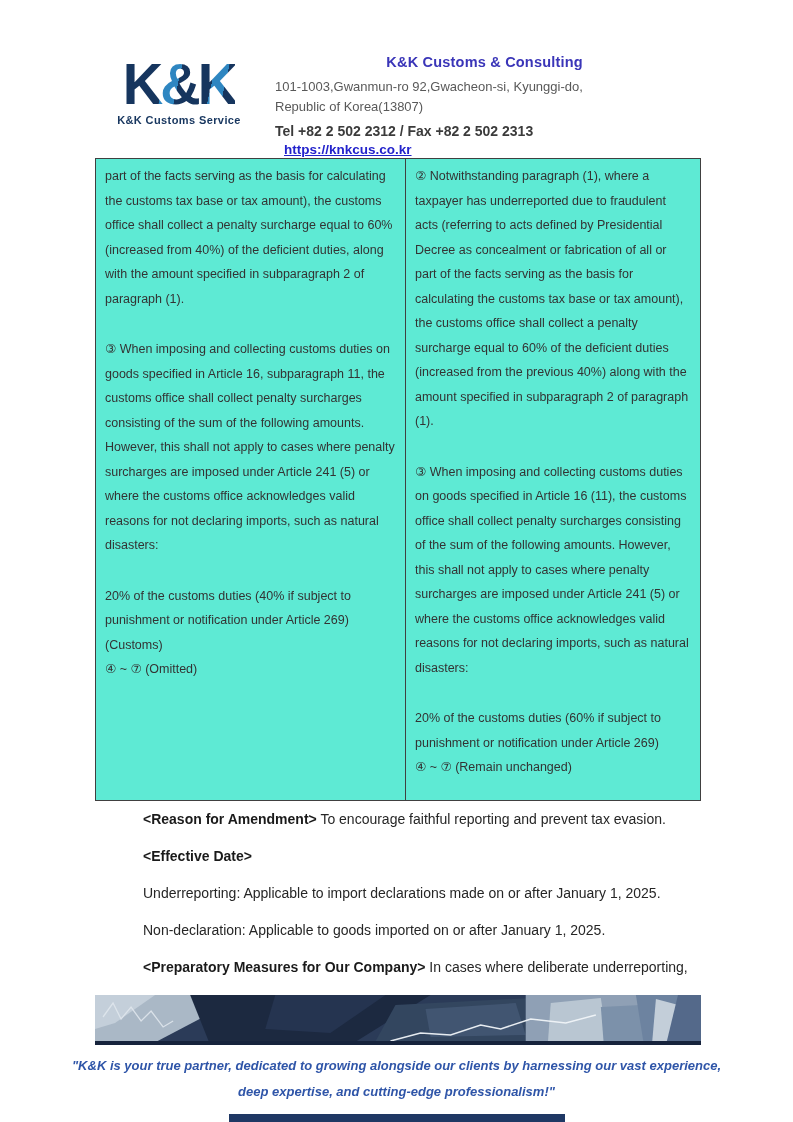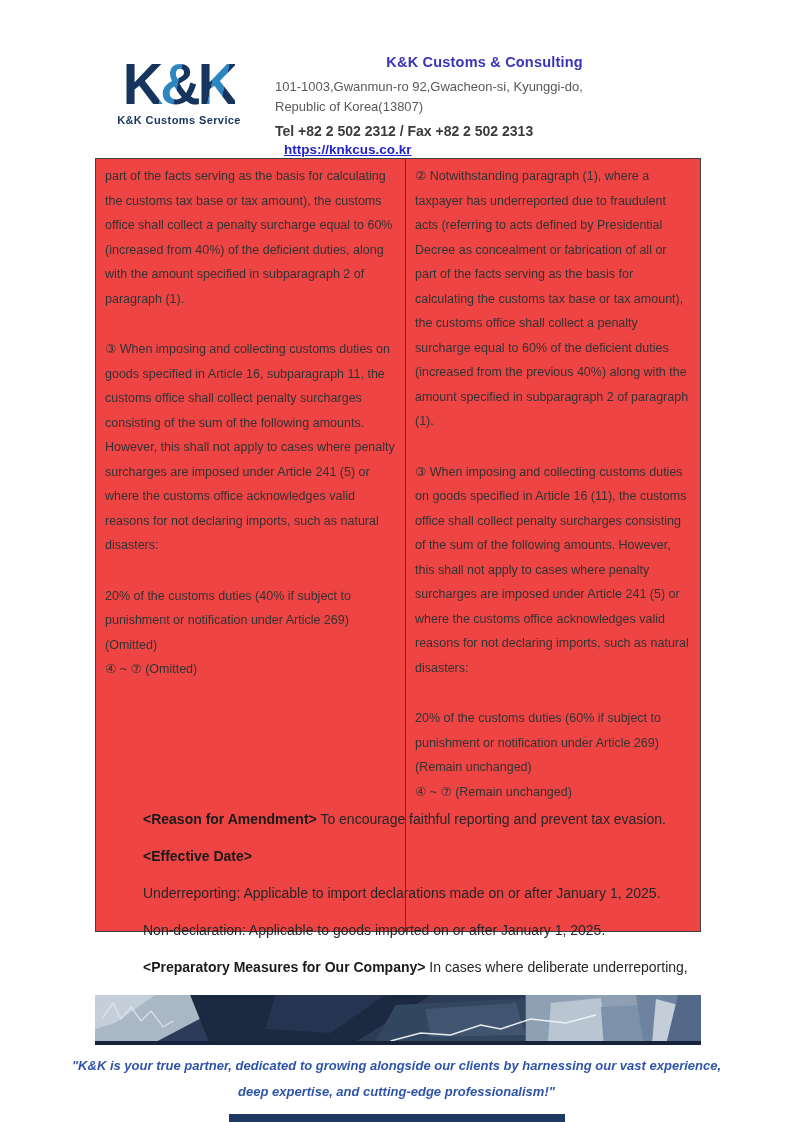--- a/index.html
+++ b/index.html
@@ -22,22 +22,22 @@
   .logo-sub { font-size:11px; font-weight:bold; color:#16355e; letter-spacing:0.4px; margin-top:3px; white-space:nowrap; }
 
   .contact { padding-top:2px; }
   .company-name { color:#3a35b8; font-weight:bold; font-size:14.5px; margin-bottom:7px; letter-spacing:0.2px;text-align:right; }
   .address { color:#595959; font-size:13px; line-height:1.5; }
   .phone { color:#3b3b3b; font-weight:bold; font-size:14px; margin-top:7px; }
   .website { display:inline-block; color:#2323cc; font-weight:bold; font-size:13.5px; margin-top:3px; text-decoration:underline; cursor:pointer;padding-left:9px; }
 
   
   .cmp-table {
-    position:absolute; top:158px; left:95px; width:606px; height:774px;
-    border:1px solid #404040; display:flex; background:#ef4444;
+    position:absolute; top:158px; left:95px; width:606px; height:643px;
+    border:1px solid #404040; display:flex; background:#5eead4;
   }
   .cmp-cell { padding:5px 9px; font-size:12.5px; line-height:24.5px; color:#333; }
   .cmp-cell.left  { width:310px; border-right:1px solid #404040; }
   .cmp-cell.right { flex:1; }
   .para { margin:0 0 26px 0; }
   .para.tight { margin:0; }
 
   
   .sections { position:absolute; top:810px; left:95px; width:615px; }
   .section-line { font-size:14px; color:#262626; line-height:19px; margin-bottom:18px; min-height:17px;margin-left:48px; }
@@ -73,28 +73,27 @@
       <div class="phone">Tel +82 2 502 2312 / Fax +82 2 502 2313</div>
       <a class="website">https://knkcus.co.kr</a>
     </div>
   </div>
 
   <div class="cmp-table">
     <div class="cmp-cell left">
       <p class="para">part of the facts serving as the basis for calculating the customs tax base or tax amount), the customs office shall collect a penalty surcharge equal to 60% (increased from 40%) of the deficient duties, along with the amount specified in subparagraph 2 of paragraph (1).</p>
       <p class="para">③ When imposing and collecting customs duties on goods specified in Article 16, subparagraph 11, the customs office shall collect penalty surcharges consisting of the sum of the following amounts. However, this shall not apply to cases where penalty surcharges are imposed under Article 241 (5) or where the customs office acknowledges valid reasons for not declaring imports, such as natural disasters:</p>
       <p class="para tight">20% of the customs duties (40% if subject to punishment or notification under Article 269)</p>
-      <p class="para tight">(Omitted)</p>
+      <p class="para tight">(Customs)</p>
       <p class="para tight">④ ~ ⑦ (Omitted)</p>
     </div>
     <div class="cmp-cell right">
       <p class="para">② Notwithstanding paragraph (1), where a taxpayer has underreported due to fraudulent acts (referring to acts defined by Presidential Decree as concealment or fabrication of all or part of the facts serving as the basis for calculating the customs tax base or tax amount), the customs office shall collect a penalty surcharge equal to 60% of the deficient duties (increased from the previous 40%) along with the amount specified in subparagraph 2 of paragraph (1).</p>
       <p class="para">③ When imposing and collecting customs duties on goods specified in Article 16 (11), the customs office shall collect penalty surcharges consisting of the sum of the following amounts. However, this shall not apply to cases where penalty surcharges are imposed under Article 241 (5) or where the customs office acknowledges valid reasons for not declaring imports, such as natural disasters:</p>
       <p class="para tight">20% of the customs duties (60% if subject to punishment or notification under Article 269)</p>
-      <p class="para tight">(Remain unchanged)</p>
       <p class="para tight">④ ~ ⑦ (Remain unchanged)</p>
     </div>
   </div>
 
   <div class="sections">
     <p class="section-line">
       <span class="section-label">&lt;Reason for Amendment&gt;</span><span> To encourage faithful reporting and prevent tax evasion.</span>
     </p>
     <p class="section-line">
       <span class="section-label">&lt;Effective Date&gt;</span><span></span>

